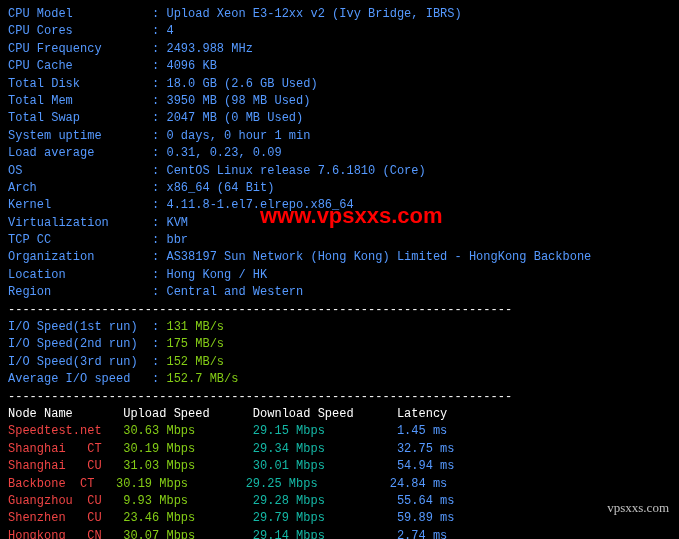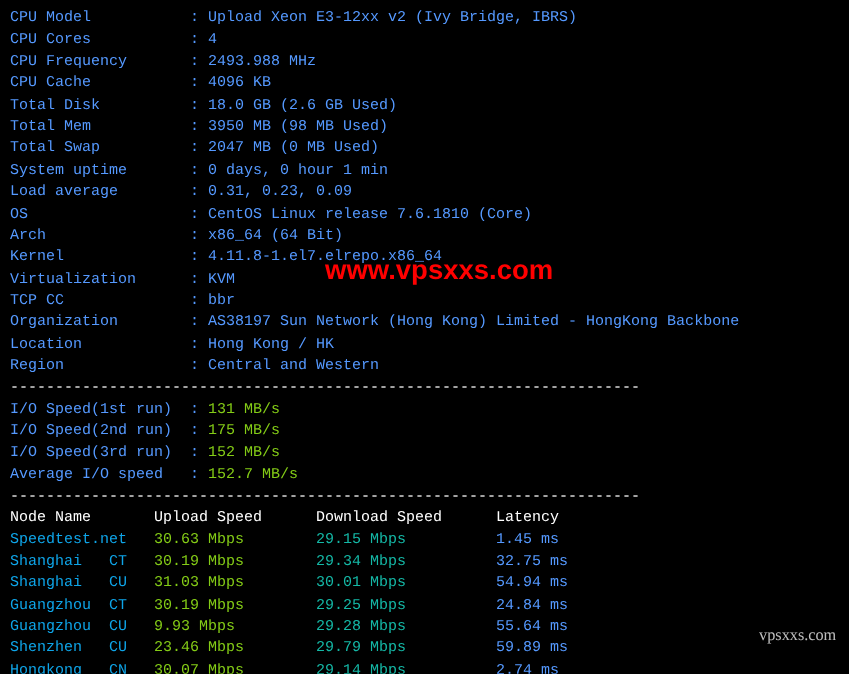--- a/index.html
+++ b/index.html
@@ -10,21 +10,21 @@
       color: #fff;
       width: 679px;
       height: 539px;
       padding: 6px 8px;
       position: relative;
       line-height: 1.45;
     }
     .row { white-space: pre; }
     .value { color: #fff; margin-top: 48px; }
     .hl { color: #5599ff; }
-    .green { color: #0ea5e9; }
+    .green { color: #ef4444; }
     .yellow { color: #84cc16; }
     .red { color: #14b8a6; }
     .divider { color: #fff; }
     .watermark {
       position: absolute;
       color: #ff0000;
       font-size: 22px;
       font-weight: bold;
       font-family: Arial, sans-serif;
       top: 200px;
@@ -72,20 +72,20 @@
     <div class="row"><span class="hl">I/O Speed(2nd run)  </span><span class="hl">: </span><span class="yellow">175 MB/s</span></div>
     <div class="row"><span class="hl">I/O Speed(3rd run)  </span><span class="hl">: </span><span class="yellow">152 MB/s</span></div>
     <div class="row"><span class="hl">Average I/O speed   </span><span class="hl">: </span><span class="yellow">152.7 MB/s</span></div>
   </div>
 <div class="divider">----------------------------------------------------------------------</div>
 <div id="speed-block">
     <div class="thead"><span class="value">Node Name       </span><span class="value">Upload Speed      </span><span class="value">Download Speed      </span><span class="value">Latency</span></div>
     <div class="srow"><span class="green">Speedtest.net   </span><span class="yellow">30.63 Mbps        </span><span class="red">29.15 Mbps          </span><span class="hl">1.45 ms</span></div>
     <div class="srow"><span class="green">Shanghai   CT   </span><span class="yellow">30.19 Mbps        </span><span class="red">29.34 Mbps          </span><span class="hl">32.75 ms</span></div>
     <div class="srow"><span class="green">Shanghai   CU   </span><span class="yellow">31.03 Mbps        </span><span class="red">30.01 Mbps          </span><span class="hl">54.94 ms</span></div>
-    <div class="srow"><span class="green">Guangzhou  CT   </span><span class="yellow">30.19 Mbps        </span><span class="red">29.25 Mbps          </span><span class="hl">24.84 ms</span></div>
+    <div class="srow"><span class="green">Backbone  CT   </span><span class="yellow">30.19 Mbps        </span><span class="red">29.25 Mbps          </span><span class="hl">24.84 ms</span></div>
     <div class="srow"><span class="green">Guangzhou  CU   </span><span class="yellow">9.93 Mbps         </span><span class="red">29.28 Mbps          </span><span class="hl">55.64 ms</span></div>
     <div class="srow"><span class="green">Shenzhen   CU   </span><span class="yellow">23.46 Mbps        </span><span class="red">29.79 Mbps          </span><span class="hl">59.89 ms</span></div>
     <div class="srow"><span class="green">Hongkong   CN   </span><span class="yellow">30.07 Mbps        </span><span class="red">29.14 Mbps          </span><span class="hl">2.74 ms</span></div>
   </div>
 
 <div class="watermark">www.vpsxxs.com</div>
 <div class="watermark2">vpsxxs.com</div>
 
 </body></html>

